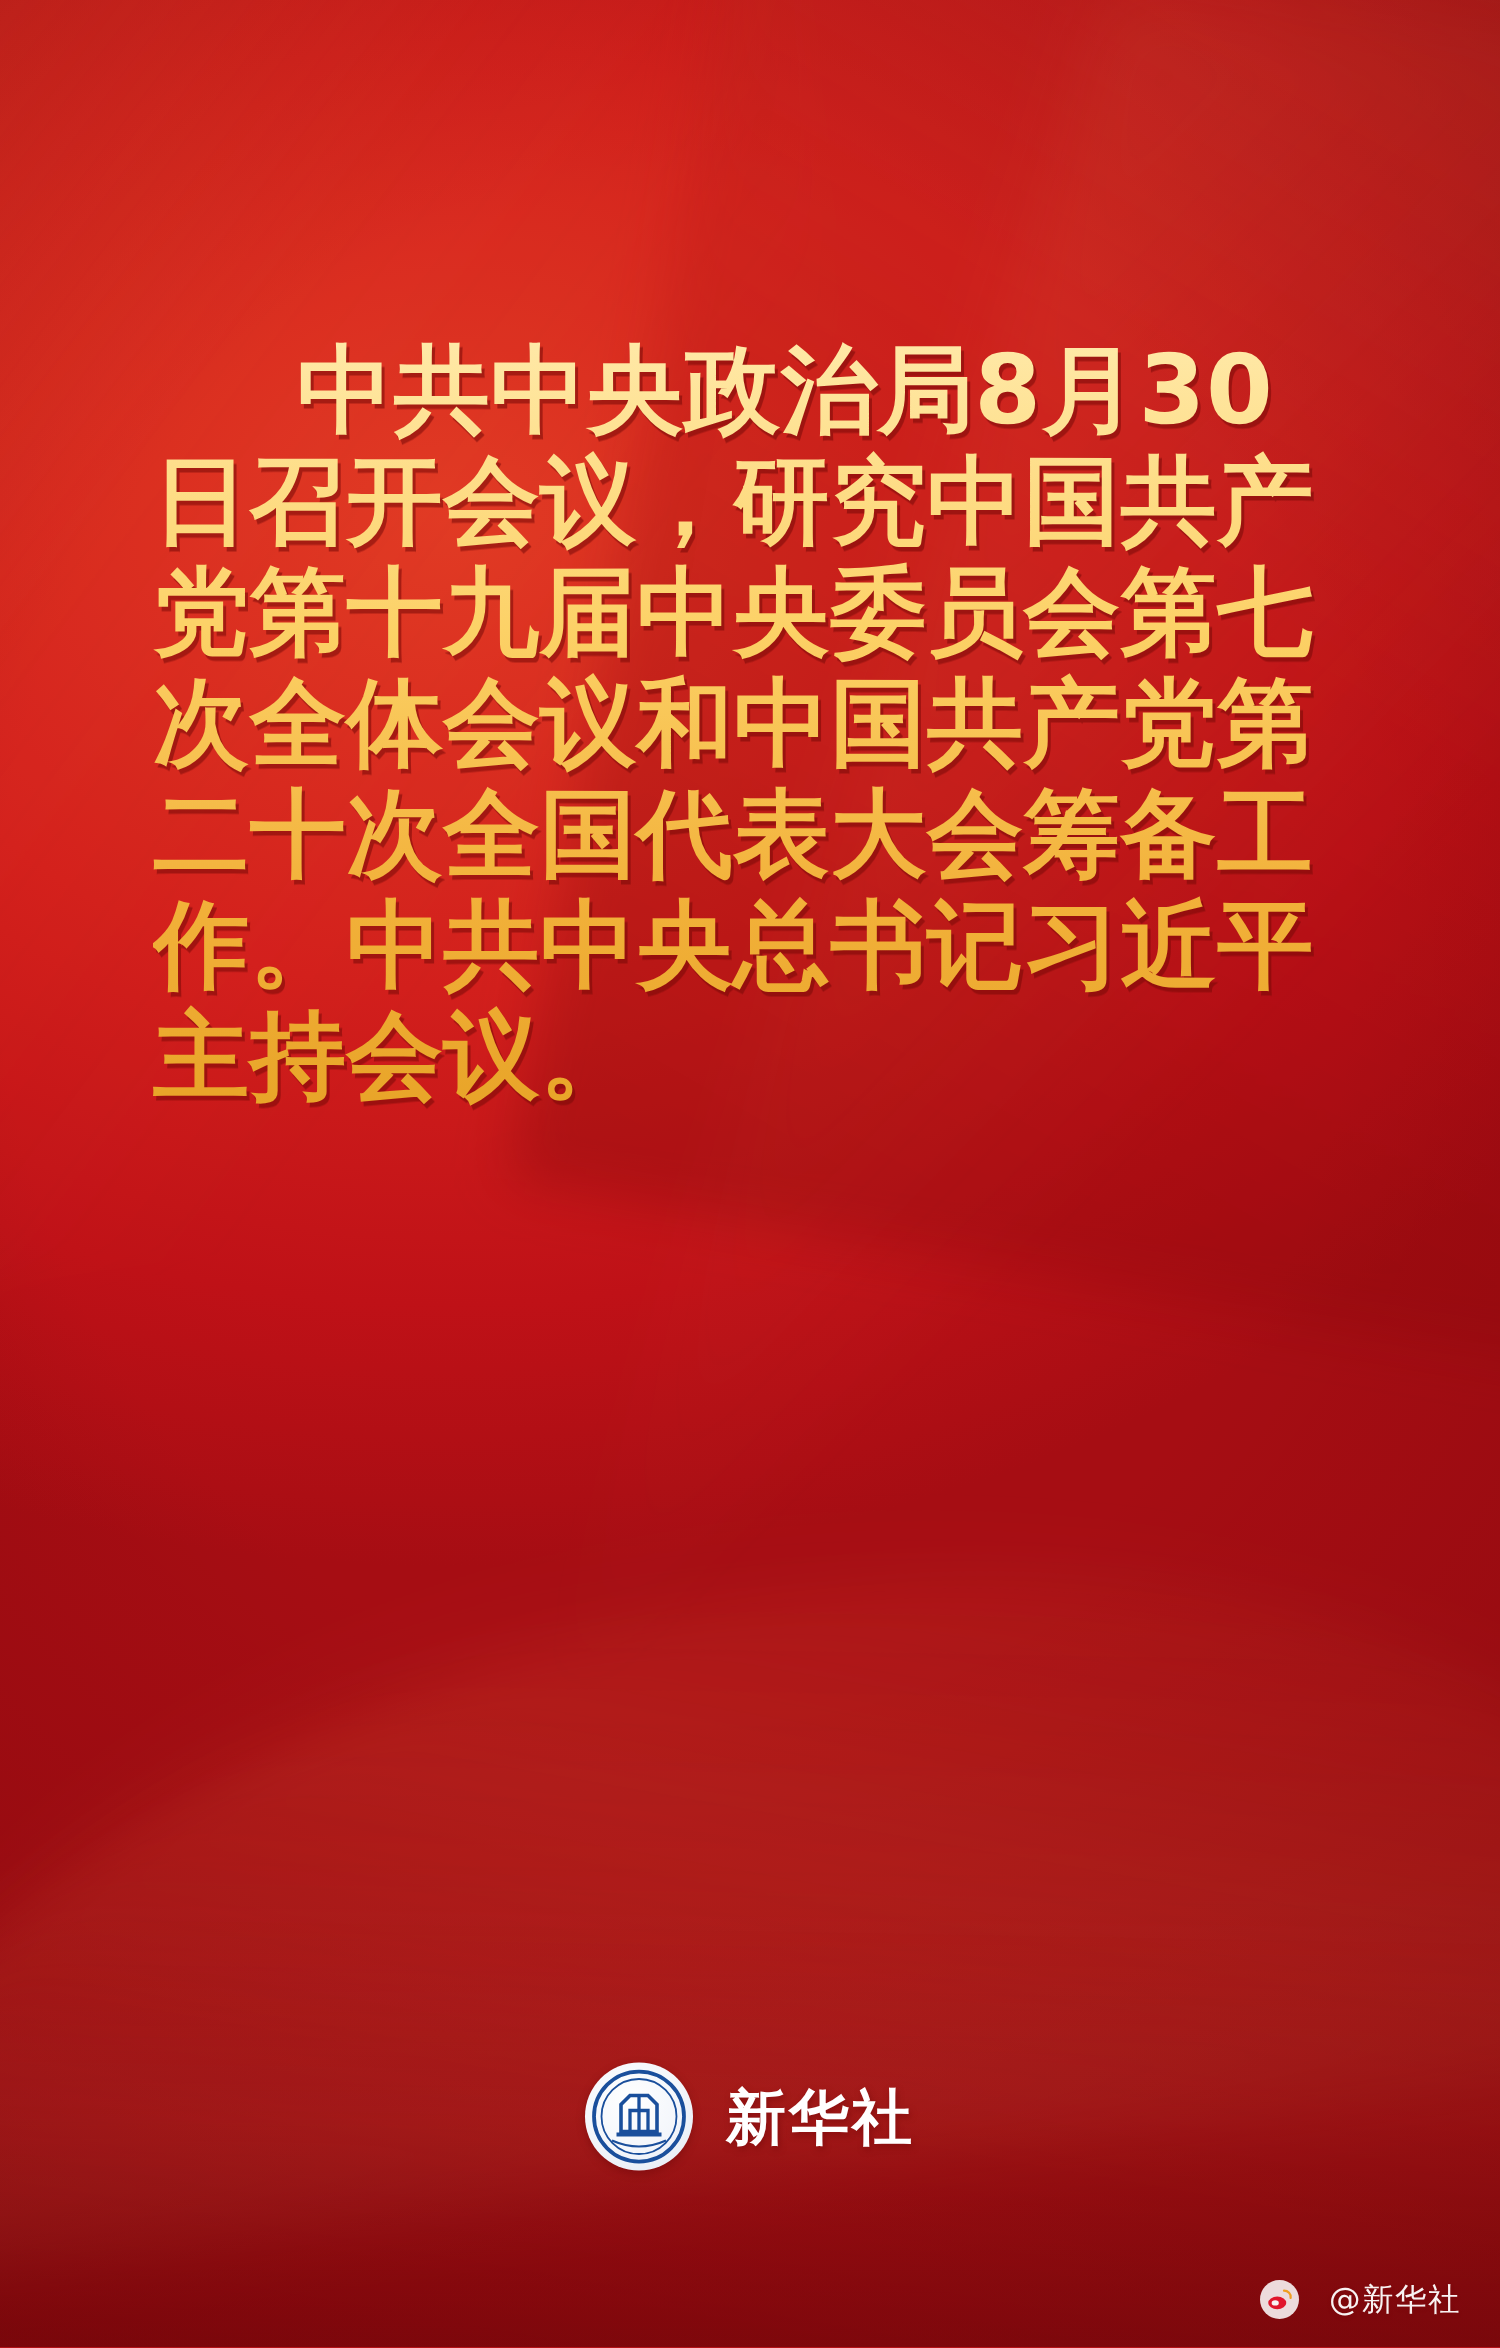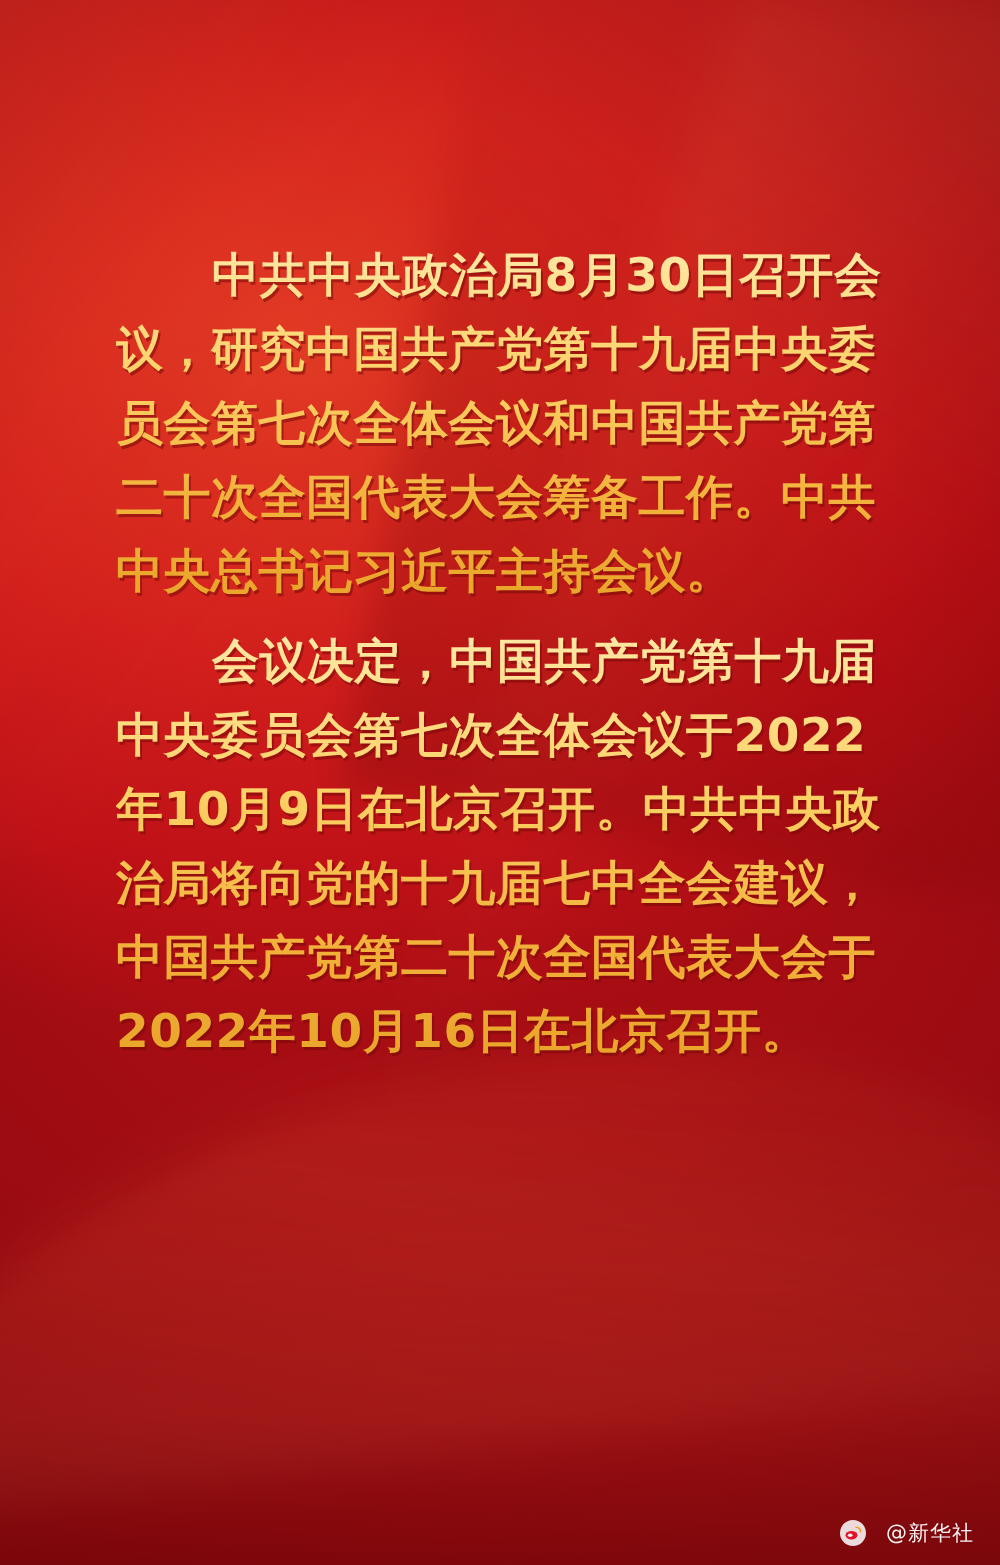--- a/index.html
+++ b/index.html
@@ -74,25 +74,25 @@
   .content {
     position: absolute;
     left: 100px;
     top: 222px;
     width: 800px;
   }
   .para {
     color: #fbd26a;
     font-family: "DejaVu Sans", "Liberation Sans", sans-serif;
     font-weight: bold;
-    font-size: 47px;
+    font-size: 64px;
     line-height: 74px;
     letter-spacing: 0.5px;
     text-indent: 96px;
-    margin: 16px;
+    margin: 2px;
     text-align: left;
     background: linear-gradient(180deg, #ffe9a8 0%, #fcd166 38%, #f2b13a 72%, #e8a428 100%);
     -webkit-background-clip: text;
     background-clip: text;
     -webkit-text-fill-color: transparent;
     filter: drop-shadow(2px 3px 0 rgba(120,10,8,0.55));
   }
   .para + .para {
     margin-top: 6px;
   }
@@ -163,23 +163,36 @@
   <div class="fold fold-a"></div>
   <div class="fold fold-b"></div>
   <div class="fold fold-f"></div>
   <div class="fold fold-c"></div>
   <div class="fold fold-d"></div>
   <div class="fold fold-e"></div>
   <div class="vignette"></div>
 
   <div class="content">
     <p class="para">中共中央政治局8月30日召开会议，研究中国共产党第十九届中央委员会第七次全体会议和中国共产党第二十次全国代表大会筹备工作。中共中央总书记习近平主持会议。</p>
-    <p class="para">会议决定，中国共产党第十九届中央委员会第七次全体会议于2022年10月9日在北京召开。中共中央政治局将向党的十九届七中全会建议，中国共产党第二十次全国代表大会于2022年10月16日在北京召开。</p>
   </div>
 
+  <div class="brand">
+    <div class="brand-logo">
+      <svg width="64" height="64" viewBox="0 0 64 64" aria-hidden="true">
+        <circle cx="32" cy="32" r="30" fill="none" stroke="#1a4f9c" stroke-width="2.5"></circle>
+        <circle cx="32" cy="32" r="25" fill="none" stroke="#1a4f9c" stroke-width="1.2"></circle>
+        <path d="M20 42 L20 24 L26 18 L38 18 L44 24 L44 42 Z" fill="none" stroke="#1a4f9c" stroke-width="2.4"></path>
+        <path d="M26 42 L26 28 L38 28 L38 42" fill="none" stroke="#1a4f9c" stroke-width="2.2"></path>
+        <path d="M32 18 L32 42" stroke="#1a4f9c" stroke-width="2.2"></path>
+        <path d="M17 44 L47 44" stroke="#1a4f9c" stroke-width="2.6"></path>
+        <path d="M14 48 Q32 56 50 48" fill="none" stroke="#1a4f9c" stroke-width="1.4"></path>
+      </svg>
+    </div>
+    <div class="brand-name">新华社</div>
+  </div>
 
   <div class="watermark">
     <div class="weibo-icon">
       <svg width="18" height="18" viewBox="0 0 24 24" aria-hidden="true">
         <ellipse cx="10" cy="15" rx="8" ry="5.6" fill="#e6162d"></ellipse>
         <ellipse cx="8.2" cy="15" rx="3.2" ry="2.3" fill="#ffffff"></ellipse>
         <path d="M16 4.2c3.6 0 6.4 2.9 5.9 6.3" fill="none" stroke="#f5a623" stroke-width="2" stroke-linecap="round"></path>
       </svg>
     </div>
     <div class="watermark-text">@新华社</div>

